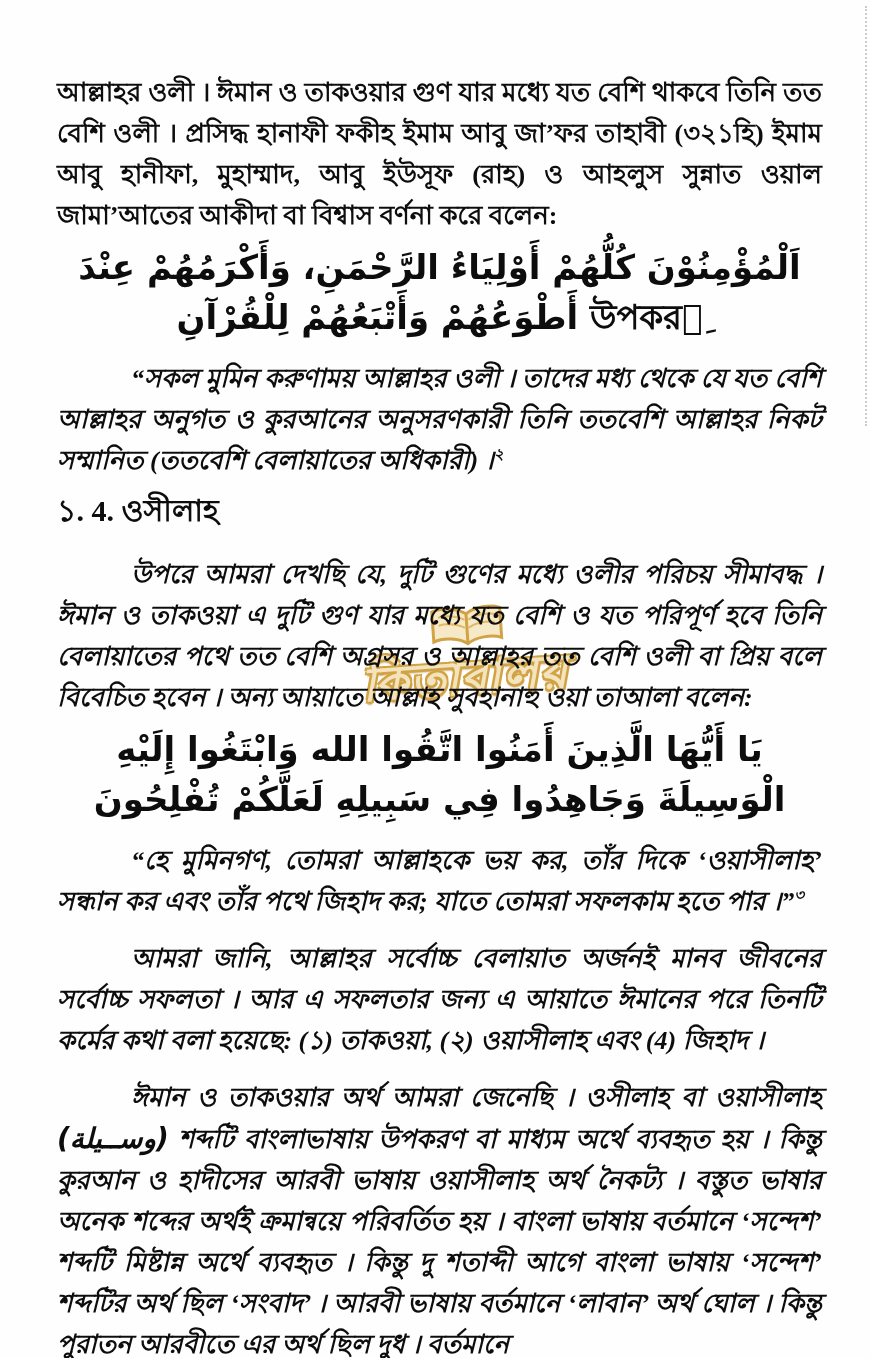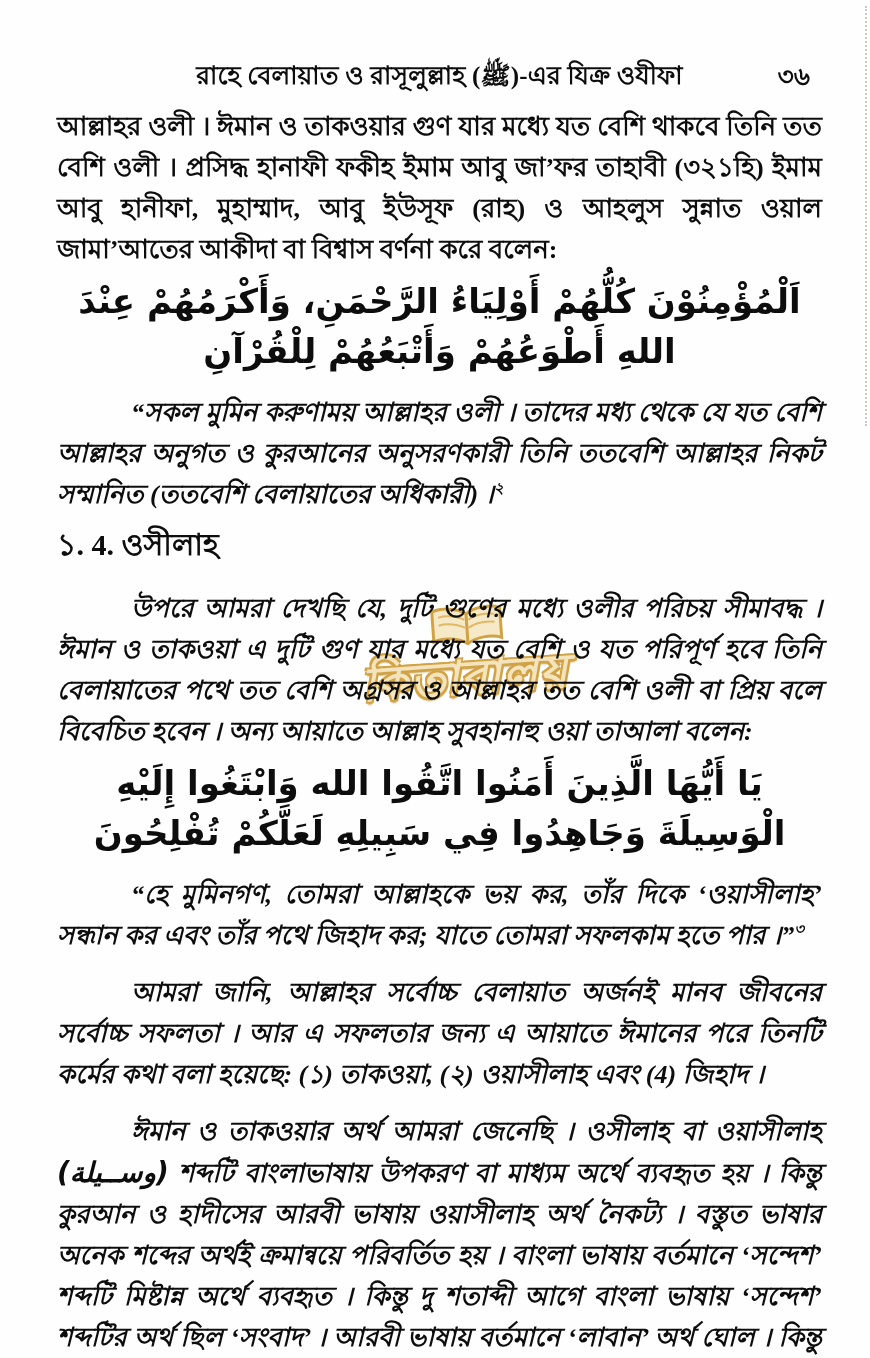--- a/index.html
+++ b/index.html
@@ -125,28 +125,24 @@
 
   <div class="watermark">
     <svg class="book" width="76" height="42" viewBox="0 0 76 42">
       <path d="M38 8 C30 2 14 0 4 4 L4 34 C14 30 30 32 38 38 C46 32 62 30 72 34 L72 4 C62 0 46 2 38 8 Z" fill="#f6e8c6" stroke="#cf9f3c" stroke-width="3"></path>
       <path d="M38 8 L38 38" stroke="#cf9f3c" stroke-width="3" fill="none"></path>
       <path d="M10 10 C18 8 30 10 36 14 M10 18 C18 16 30 18 36 22 M66 10 C58 8 46 10 40 14 M66 18 C58 16 46 18 40 22" stroke="#dfb55e" stroke-width="2" fill="none"></path>
     </svg>
     <div class="wm-text">কিতাবালয়</div>
   </div>
 
-  <div class="header">
-    <span class="running-title">রাহে বেলায়াত ও রাসূলুল্লাহ (ﷺ)-এর যিক্র ওযীফা</span>
-    <span class="page-number">৩৬</span>
-  </div>
 
   <p class="body-text no-indent">আল্লাহর ওলী । ঈমান ও তাকওয়ার গুণ যার মধ্যে যত বেশি থাকবে তিনি তত বেশি ওলী । প্রসিদ্ধ হানাফী ফকীহ ইমাম আবু জা’ফর তাহাবী (৩২১হি) ইমাম আবু হানীফা, মুহাম্মাদ, আবু ইউসূফ (রাহ) ও আহলুস সুন্নাত ওয়াল জামা’আতের আকীদা বা বিশ্বাস বর্ণনা করে বলেন:</p>
 
-  <div class="arabic-verse">اَلْمُؤْمِنُوْنَ كُلُّهُمْ أَوْلِيَاءُ الرَّحْمَنِ، وَأَكْرَمُهُمْ عِنْدَ اللهِ أَطْوَعُهُمْ وَأَتْبَعُهُمْ لِلْقُرْآنِ</div>
+  <div class="arabic-verse">اَلْمُؤْمِنُوْنَ كُلُّهُمْ أَوْلِيَاءُ الرَّحْمَنِ، وَأَكْرَمُهُمْ عِنْدَ উপকরণِ أَطْوَعُهُمْ وَأَتْبَعُهُمْ لِلْقُرْآنِ</div>
 
   <p class="body-text indent"><span>“সকল মুমিন করুণাময় আল্লাহর ওলী । তাদের মধ্য থেকে যে যত বেশি আল্লাহর অনুগত ও কুরআনের অনুসরণকারী তিনি ততবেশি আল্লাহর নিকট সম্মানিত (ততবেশি বেলায়াতের অধিকারী) ।</span><sup>২</sup></p>
 
   <h2 class="section-heading">১. 4. ওসীলাহ</h2>
 
   <p class="body-text indent">উপরে আমরা দেখছি যে, দুটি গুণের মধ্যে ওলীর পরিচয় সীমাবদ্ধ । ঈমান ও তাকওয়া এ দুটি গুণ যার মধ্যে যত বেশি ও যত পরিপূর্ণ হবে তিনি বেলায়াতের পথে তত বেশি অগ্রসর ও আল্লাহর তত বেশি ওলী বা প্রিয় বলে বিবেচিত হবেন । অন্য আয়াতে আল্লাহ সুবহানাহু ওয়া তাআলা বলেন:</p>
 
   <div class="arabic-verse">يَا أَيُّهَا الَّذِينَ أَمَنُوا اتَّقُوا الله وَابْتَغُوا إِلَيْهِ الْوَسِيلَةَ وَجَاهِدُوا فِي سَبِيلِهِ لَعَلَّكُمْ تُفْلِحُونَ</div>
 
   <p class="body-text indent"><span>“হে মুমিনগণ, তোমরা আল্লাহকে ভয় কর, তাঁর দিকে ‘ওয়াসীলাহ’ সন্ধান কর এবং তাঁর পথে জিহাদ কর; যাতে তোমরা সফলকাম হতে পার ।”</span><sup>৩</sup></p>

